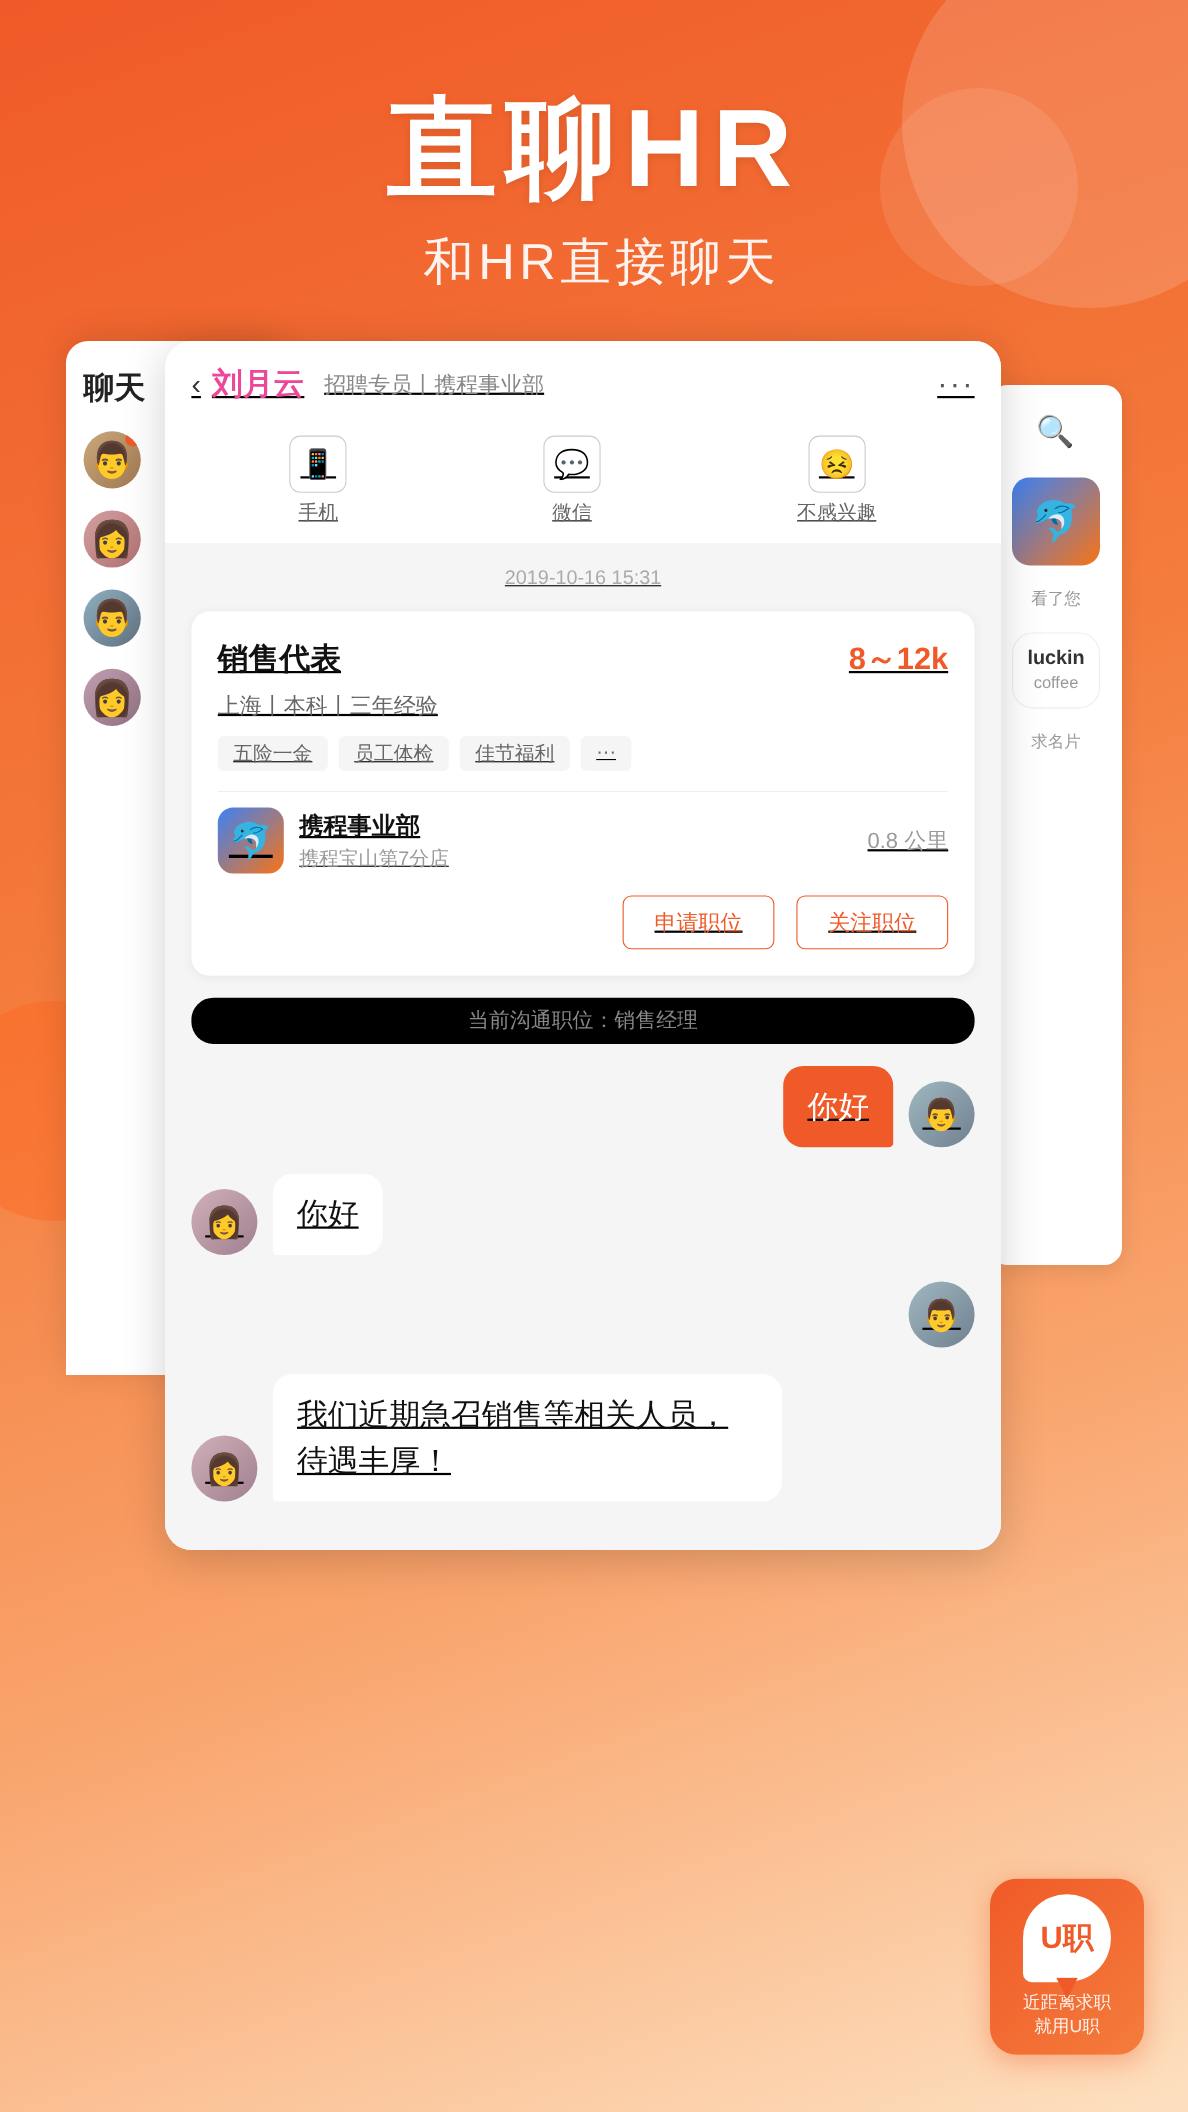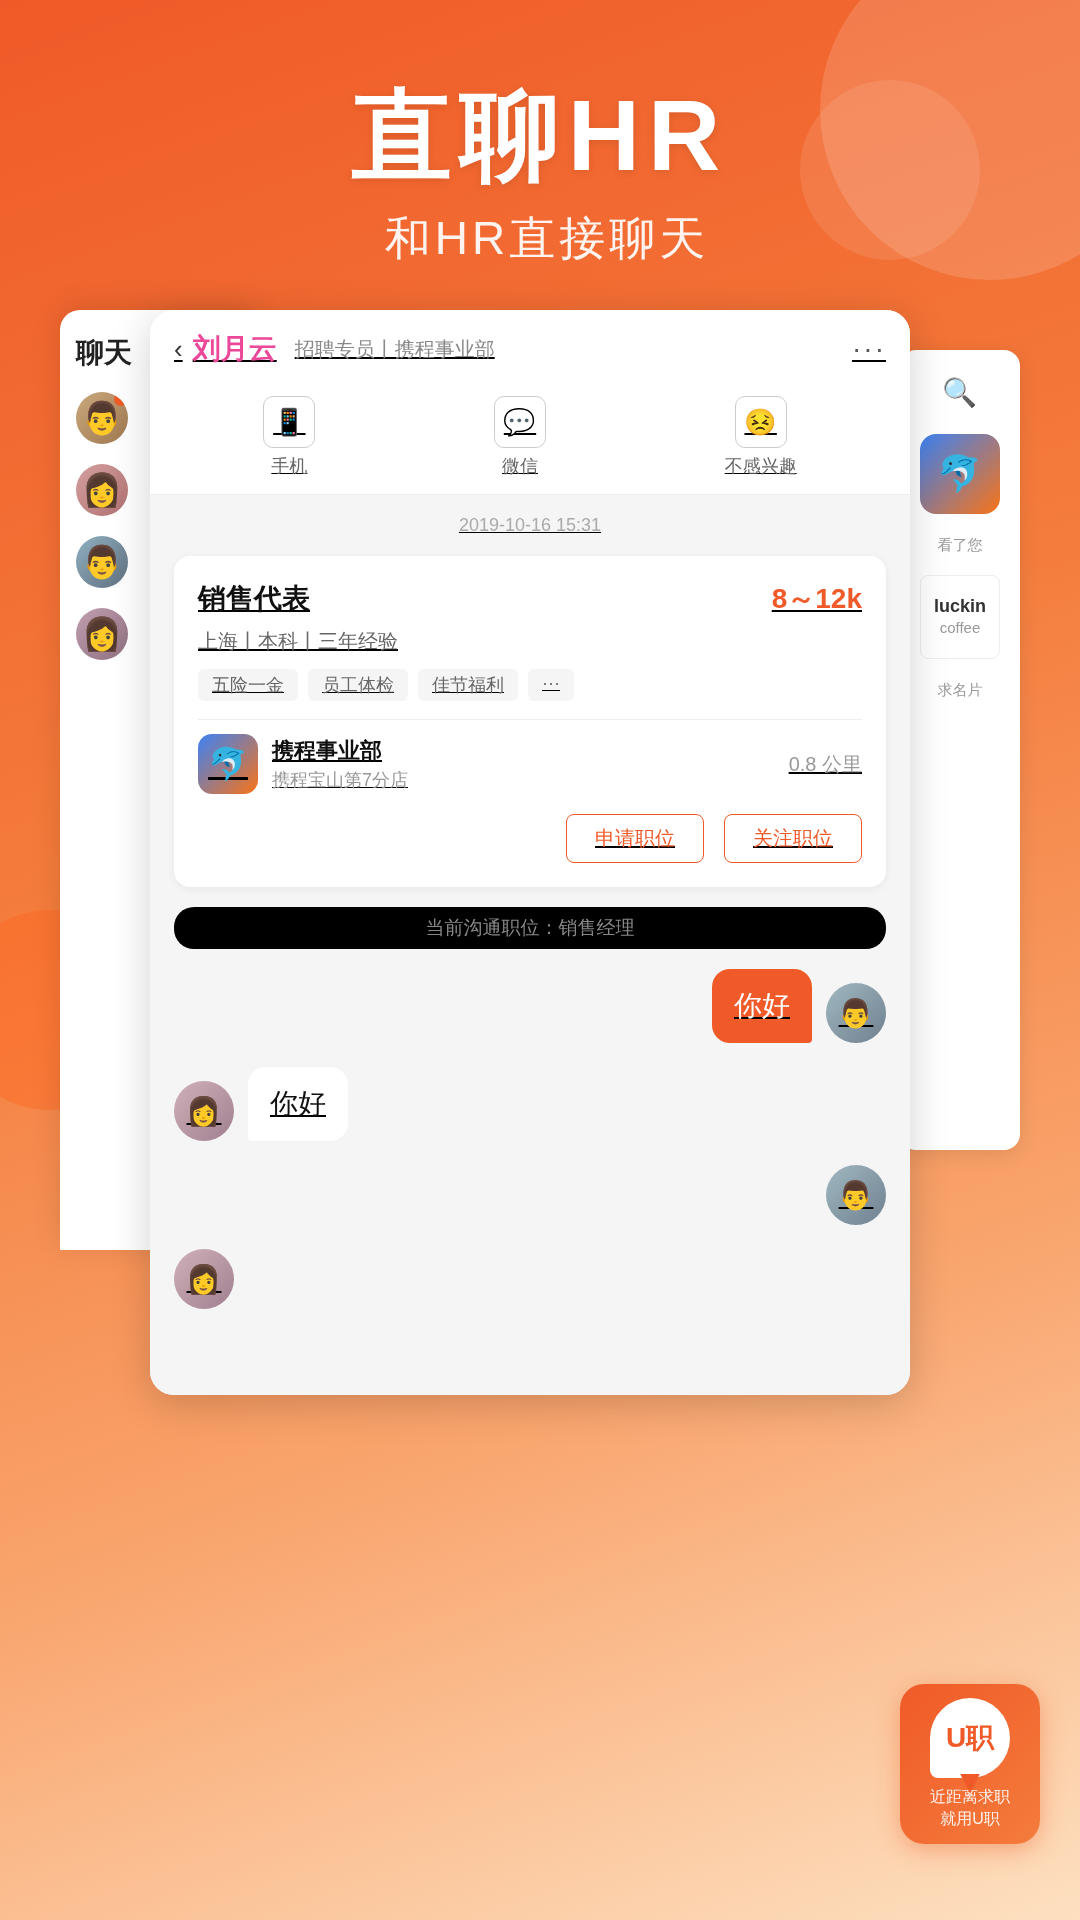--- a/index.html
+++ b/index.html
@@ -421,34 +421,34 @@
       font-size: 36px;
     }
     .right-panel-text {
       font-size: 15px;
       color: #999;
       text-align: center;
       line-height: 1.4;
     }
     .right-company-logo-2 {
       width: 80px;
-      height: 84px;
-      border-radius: 8px;
+      height: 69px;
+      border-radius: 19px;
       background: #fff;
       border: 1px solid #eee;
       display: flex;
       align-items: center;
       justify-content: center;
       font-size: 32px;
     }
 
     
     .ujob-badge {
       position: fixed;
-      bottom: 76px;
+      bottom: 52px;
       right: 40px;
       width: 140px;
       height: 160px;
       background: linear-gradient(135deg, #f05a28, #f47c3c);
       border-radius: 24px;
       display: flex;
       flex-direction: column;
       align-items: center;
       justify-content: center;
       box-shadow: 0 6px 24px rgba(240,90,40,0.4);
@@ -630,20 +630,21 @@
         <div class="message-row sent">
           <div class="msg-avatar face-male">
             <div class="avatar-person" style="font-size:28px;">👨</div>
           </div>
         </div>
 
         <div class="message-row received">
           <div class="msg-avatar face-female">
             <div class="avatar-person" style="font-size:28px;">👩</div>
           </div>
+          <div class="msg-bubble received">我们近期急召销售等相关人员，待遇丰厚！</div>
         </div>
 
       </div>
     </div>
 
   </div>
 </div>
 
 <div class="ujob-badge">
   <div class="ujob-logo">

